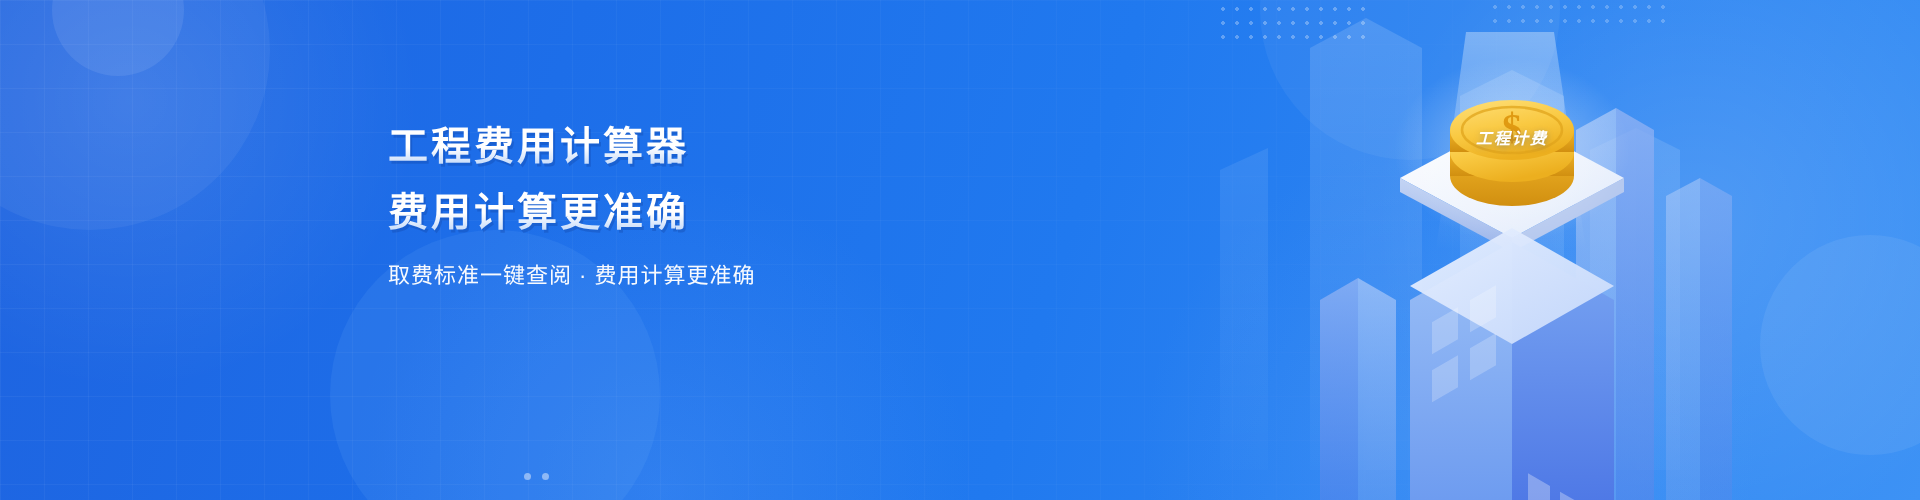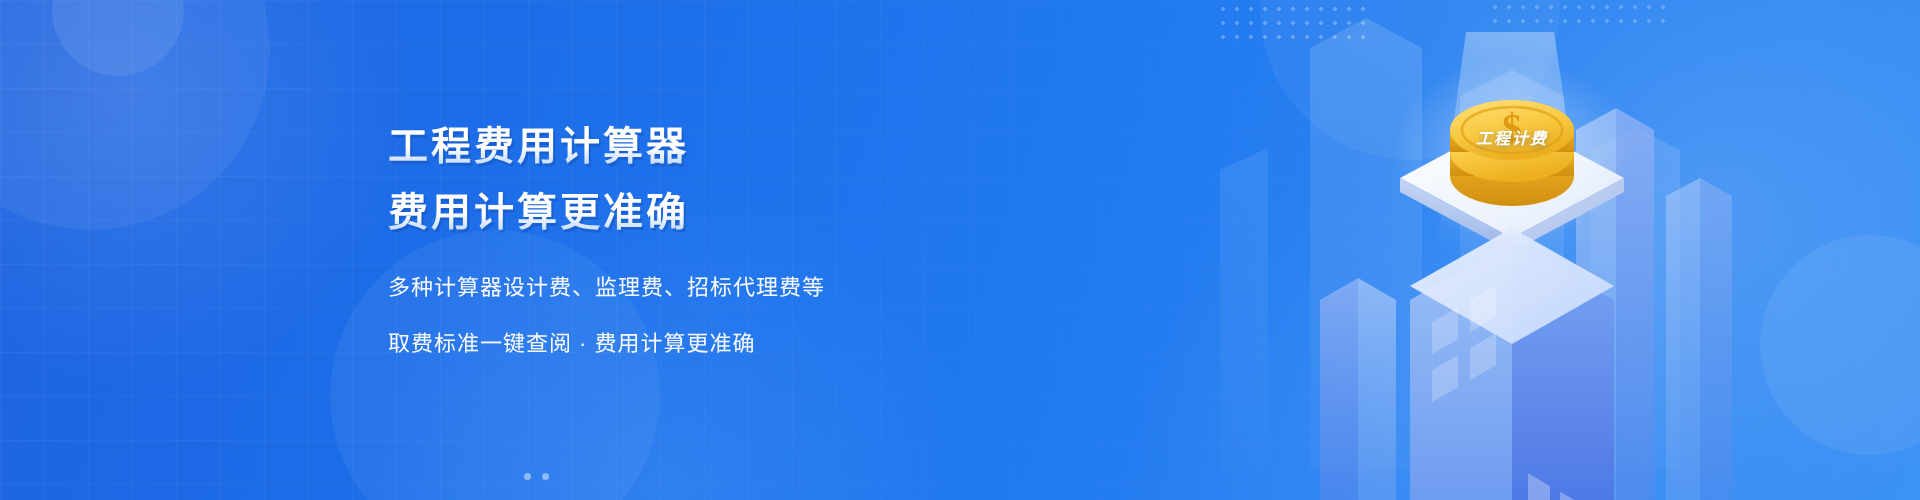--- a/index.html
+++ b/index.html
@@ -118,21 +118,20 @@
     <polygon points="300,96 352,70 352,470 300,470" fill="url(#gBgBar2)"></polygon>
     <polygon points="352,70 404,96 404,470 352,470" fill="url(#gBgBar)" opacity=".7"></polygon>
     <polygon points="430,150 476,128 476,470 430,470" fill="url(#gBgBar2)"></polygon>
     <polygon points="476,128 520,150 520,470 476,470" fill="url(#gBgBar)" opacity=".6"></polygon>
     <polygon points="60,170 108,148 108,470 60,470" fill="url(#gBgBar2)" opacity=".6"></polygon>
   </svg>
 
   <div class="content">
     <div class="headline">工程费用计算器</div>
     <div class="headline">费用计算更准确</div>
-    <div class="subtitle">多种计算器设计费、监理费、招标代理费等</div>
     <div class="subtitle" style="margin-top:16px">取费标准一键查阅 · 费用计算更准确</div>
   </div>
 
   <div class="illus">
     <svg width="500" height="500" viewBox="0 0 500 500" aria-hidden="true">
       <defs>
         <linearGradient id="bTopL" x1="0" y1="0" x2="1" y2="1">
           <stop offset="0%" stop-color="#e8f0ff"></stop>
             <stop offset="100%" stop-color="#c6d9fb"></stop>
         </linearGradient>

